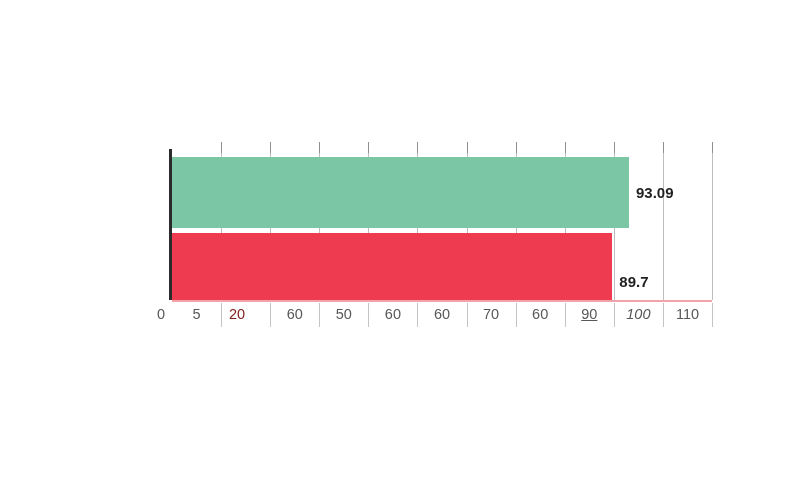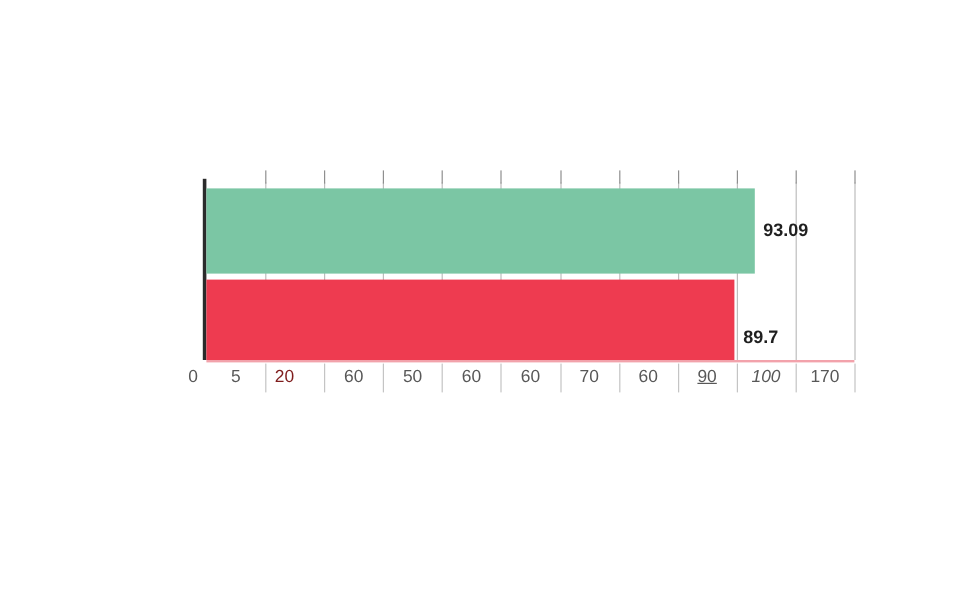--- a/index.html
+++ b/index.html
@@ -213,17 +213,17 @@
       <div class="x-tick-label" style="left: 270px; color: rgb(88, 88, 88);">60</div>
       <div class="x-label-tick" style="left: 294.545px;"></div>
       <div class="x-tick-label" style="left: 319.091px; color: rgb(88, 88, 88);">70</div>
       <div class="x-label-tick" style="left: 343.636px;"></div>
       <div class="x-tick-label" style="left: 368.182px; color: rgb(88, 88, 88);">60</div>
       <div class="x-label-tick" style="left: 392.727px;"></div>
       <div class="x-tick-label" style="left: 417.273px; color: rgb(88, 88, 88); text-decoration: underline;">90</div>
       <div class="x-label-tick" style="left: 441.818px;"></div>
       <div class="x-tick-label" style="left: 466.364px; color: rgb(88, 88, 88); font-style: italic;">100</div>
       <div class="x-label-tick" style="left: 490.909px;"></div>
-      <div class="x-tick-label" style="left: 515.455px; color: rgb(88, 88, 88);">170</div>
+      <div class="x-tick-label" style="left: 515.455px; color: rgb(88, 88, 88);">110</div>
       <div class="x-label-tick" style="left: 540px;"></div>
     </div>
 
 </div>
 
 </body></html>

